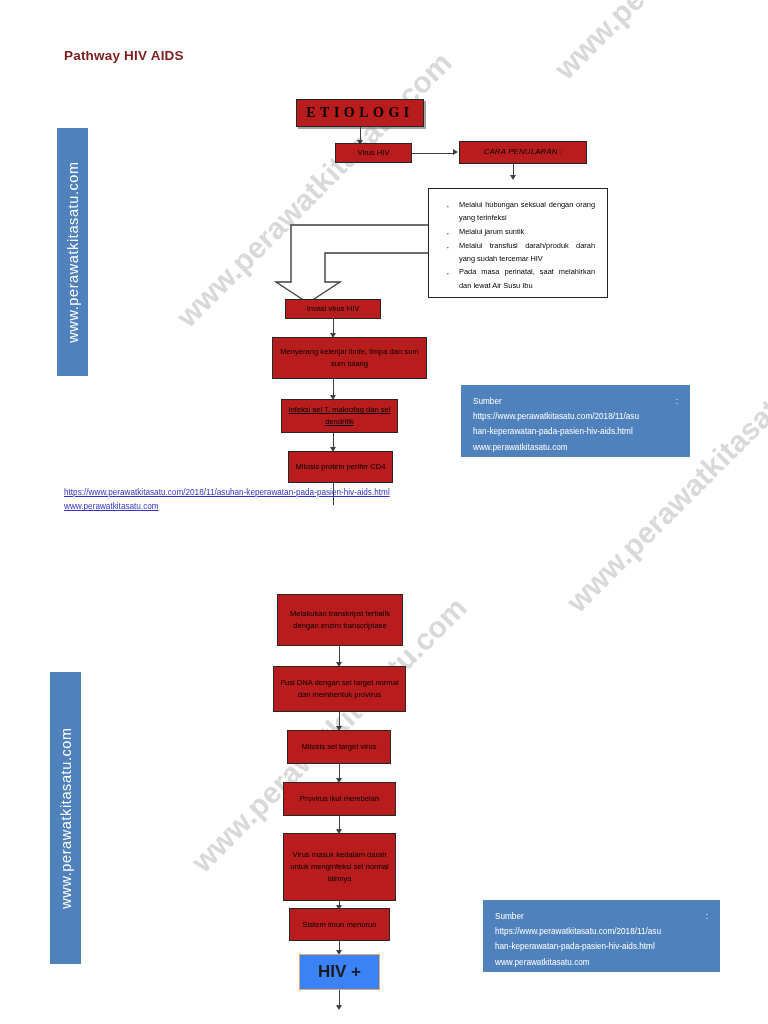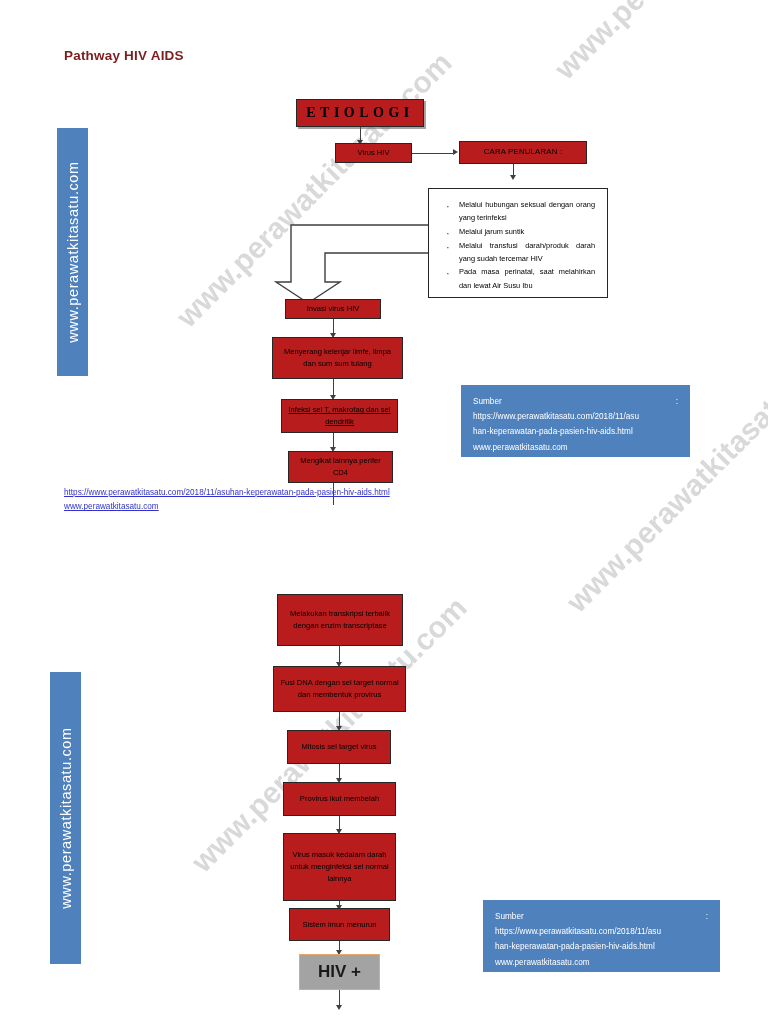--- a/index.html
+++ b/index.html
@@ -78,21 +78,21 @@
     z-index: 3;
   }
   .fbox.shadow { box-shadow: 2px 2px 0 rgba(90,90,90,.55); }
 
   .etiologi {
     font-family: "Liberation Serif", serif;
     font-weight: bold;
     font-size: 14px;
     letter-spacing: 4.5px;
   }
-  .caps { font-size: 7.8px; letter-spacing: .2px; }
+  .caps { font-size: 7.8px; letter-spacing: .2px; font-style: italic; }
 
   
   .bullets {
     position: absolute;
     border: 1.4px solid #262626;
     background: #ffffff;
     padding: 9px 12px 8px 14px;
     z-index: 3;
   }
   .bullets ul { margin: 0; padding: 0 0 0 16px; list-style: none; }
@@ -107,21 +107,21 @@
   .bullets li::before {
     content: "·";
     position: absolute;
     left: -13px; top: -1px;
     font-size: 11px;
     color: #333;
   }
 
   
   #box-hivplus {
-    background: #a3a3a3;
+    background: #3b82f6;
     border: 1.4px solid #E8A86A;
     font-size: 17px;
     font-weight: bold;
     color: #1a1a1a;
   }
 
   
   .vline, .hline {
     position: absolute;
     background: #3f3f3f;
@@ -224,31 +224,31 @@
 
   <svg id="elbow-arrow" width="170" height="82" viewBox="0 0 170 82">
     <path d="M 165,1 L 165,29 L 60,29 L 60,58 L 75,58 L 43,79 L 11,58 L 26,58 L 26,1 Z" fill="#ffffff" stroke="#3f3f3f" stroke-width="1.4" stroke-linejoin="miter"></path>
   </svg>
 
   <div class="fbox" style="left:285px; top:299px; width:96px; height:20px;">Invasi virus HIV</div>
 
   <div class="vline" style="left:333px; top:319px; height:15px;"></div>
   <div class="arrowhead-down" style="left:329.5px; top:333px;"></div>
 
-  <div class="fbox" style="left:272px; top:337px; width:131px; height:42px;">Menyerang kelenjar limfe, limpa dan sum sum tulang</div>
+  <div class="fbox" style="left:272px; top:337px; width:155px; height:42px;">Menyerang kelenjar limfe, limpa dan sum sum tulang</div>
 
   <div class="vline" style="left:333px; top:379px; height:17px;"></div>
   <div class="arrowhead-down" style="left:329.5px; top:395px;"></div>
 
   <div class="fbox" style="left:281px; top:399px; width:117px; height:34px;text-decoration:underline;">Infeksi sel T, makrofag dan sel dendritik</div>
 
   <div class="vline" style="left:333px; top:433px; height:15px;"></div>
   <div class="arrowhead-down" style="left:329.5px; top:447px;"></div>
 
-  <div class="fbox" style="left:288px; top:451px; width:105px; height:32px;">Mengikat lainnya perifer CD4</div>
+  <div class="fbox" style="left:288px; top:451px; width:105px; height:32px;">Mitosis protein perifer CD4</div>
 
   <div class="vline" style="left:333px; top:483px; height:22px;"></div>
 
   <div class="sumber" style="left:461px; top:385px; width:229px; height:72px;">
     <div class="row1">
       <span>Sumber</span>
       <span>:</span>
     </div>
     <div>https://www.perawatkitasatu.com/2018/11/asu</div>
     <div>han-keperawatan-pada-pasien-hiv-aids.html</div>

